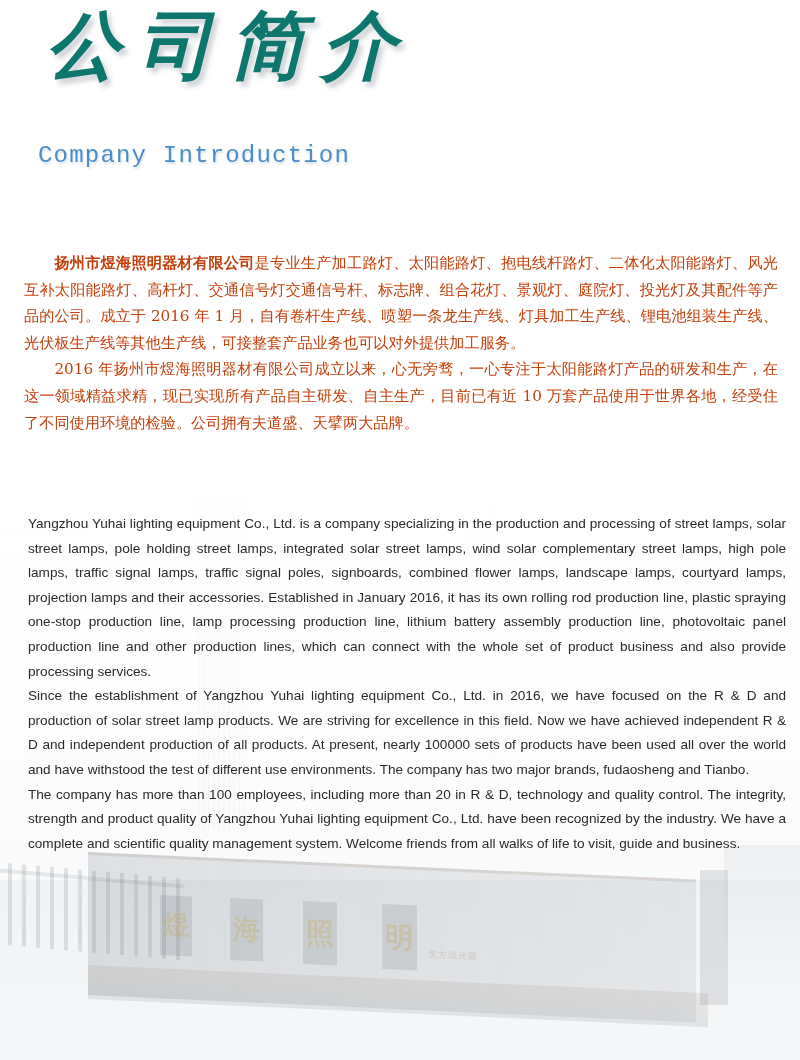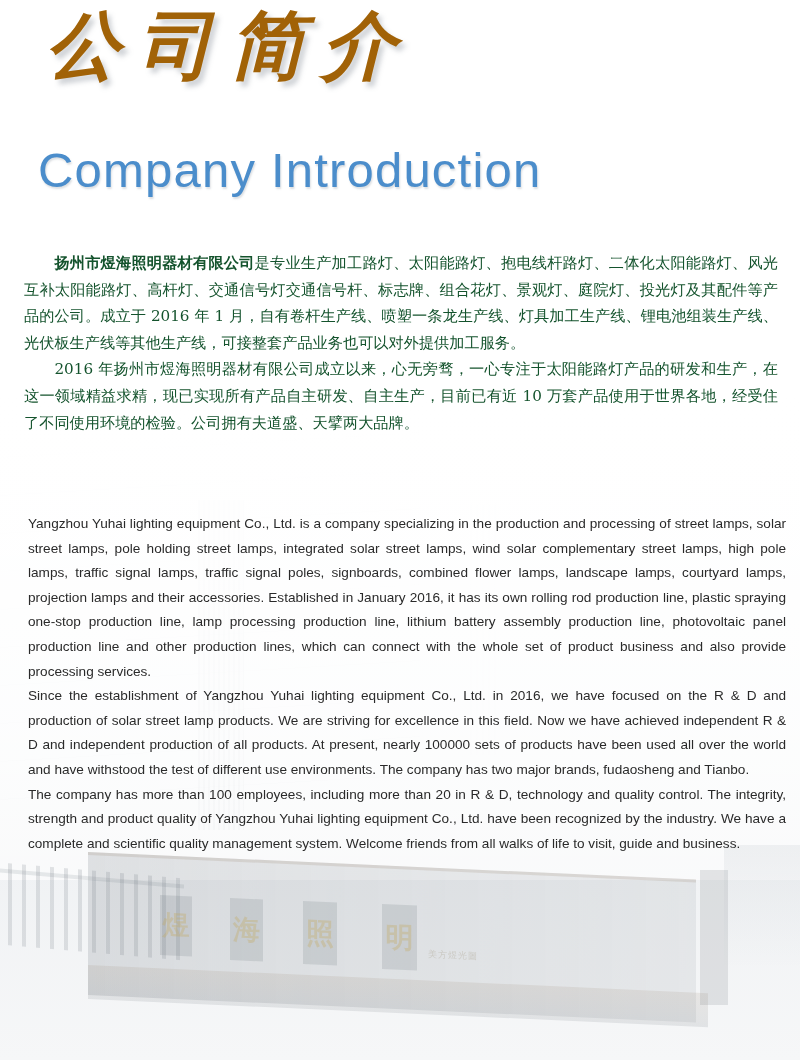--- a/index.html
+++ b/index.html
@@ -222,48 +222,48 @@
 
   .title-cn {
     position: absolute;
     left: 46px;
     top: 8px;
     font-family: "DejaVu Sans", sans-serif;
     font-size: 74px;
     font-weight: bold;
     font-style: italic;
     letter-spacing: 18px;
-    color: #a16207;
+    color: #0f766e;
     text-shadow: 4px 5px 5px rgba(120,130,140,.35);
     white-space: nowrap;
     line-height: 1;
   }
 
   .title-en {
     position: absolute;
     left: 38px;
     top: 142px;
-    font-family: Liberation Sans, sans-serif;
-    font-size: 49px;
+    font-family: Liberation Mono, monospace;
+    font-size: 24px;
     font-weight: 500;
     letter-spacing: 1.2px;
     color: #4b8dcb;
     text-shadow: 1px 2px 2px rgba(140,150,160,.30);
     white-space: nowrap;
   }
 
   .cn-body {
     position: absolute;
     left: 24px;
     top: 250px;
     width: 754px;
     font-family: "DejaVu Serif", "Liberation Serif", serif;
     font-size: 15.2px;
     line-height: 26.6px;
-    color: #14532d;
+    color: #c2410c;
     text-align: justify;
     text-justify: inter-character;
   }
   .cn-body p {
     margin: 0;
     text-indent: 2em;
   }
   .cn-company-name {
     font-family: "DejaVu Sans", "Liberation Sans", sans-serif;
     font-weight: bold;

